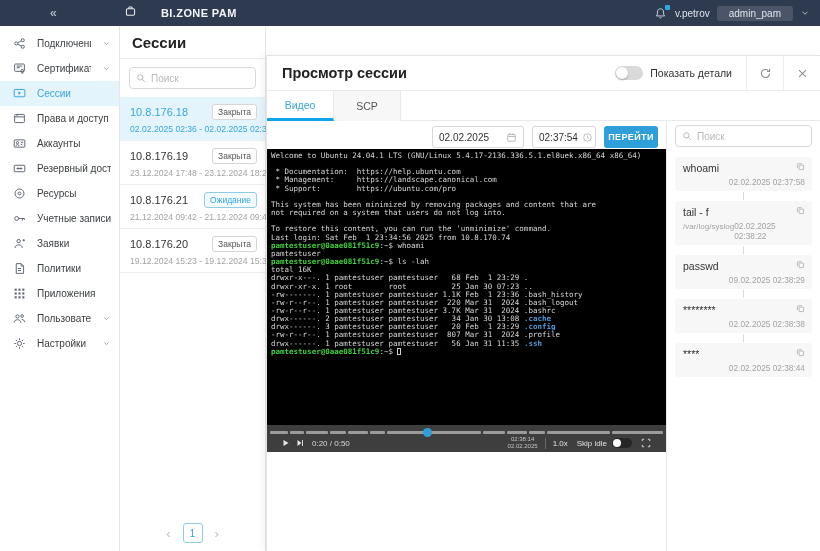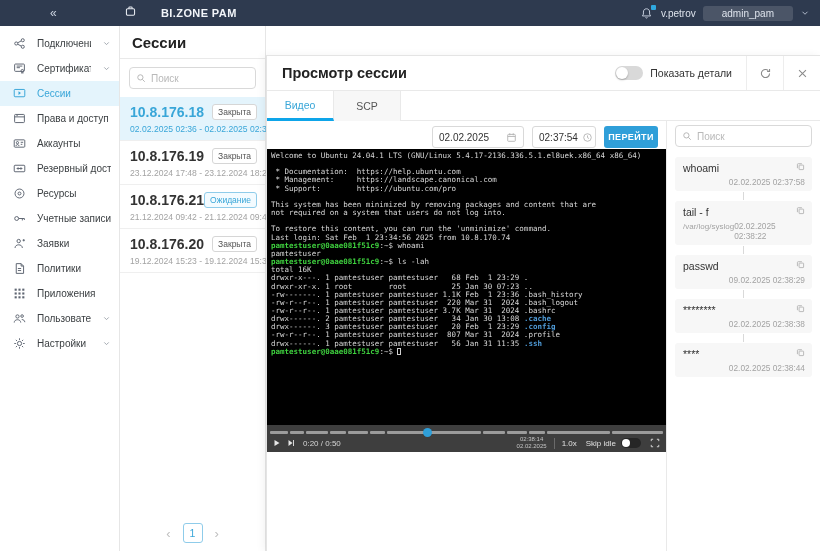--- a/index.html
+++ b/index.html
@@ -10,21 +10,21 @@
   
   .topbar { position:absolute; left:0; top:0; width:820px; height:26px; background:#2e3a4f;
             display:flex; align-items:center; color:#e8ecf2; }
   .collapse-btn { width:14px; margin-left:50px; color:#cdd5e2; font-size:12px; line-height:1; cursor:pointer; }
   .brand-group { display:flex; align-items:center; gap:24px; margin-left:60px; }
   .brand-text { font-size:11px; font-weight:bold; letter-spacing:.4px; color:#f2f5f9; }
   .top-right { margin-left:auto; display:flex; align-items:center; gap:7px; padding-right:10px; }
   .bell-wrap { position:relative; width:14px; height:14px; }
   .bell-badge { position:absolute; top:-1px; right:-2px; width:5px; height:5px; background:#2fa9e0; border-radius:1px; }
   .user-name { font-size:10px; color:#dde3ec; }
-  .role-chip { font-size:10px; background:rgba(255,255,255,.14); padding:2px 19px; border-radius:3px; color:#dde3ec; }
+  .role-chip { font-size:10px; background:rgba(255,255,255,.14); padding:2px 12px; border-radius:3px; color:#dde3ec; }
   .top-chevron { color:#aeb8c8; }
 
   
   .sidebar { position:absolute; left:0; top:26px; width:120px; height:525px; background:#fff;
              border-right:1px solid #e6e6e6; padding-top:5px; }
   .nav-item { height:25px; display:flex; align-items:center; gap:11px; padding:0 8px 0 13px;
               font-size:10px; color:#3c4043; cursor:pointer; }
   .nav-item .nav-icon { color:#5f6672; display:flex; }
   .nav-item .nav-label { flex:1; white-space:nowrap; overflow:hidden; }
   .nav-item .nav-chev { color:#9aa0a8; display:flex; }
@@ -38,21 +38,21 @@
   .sess-divider { border-bottom:1px solid #e9e9e9; }
   .sess-search { padding:8px 9px; }
   .input-box { display:flex; align-items:center; gap:5px; border:1px solid #d9d9d9; border-radius:4px;
                height:22px; padding:0 6px; background:#fff; color:#b3b3b3; }
   .input-box input { border:none; outline:none; width:100%; font-size:10px; color:#333;
                      font-family:"Liberation Sans", sans-serif; background:transparent; }
   .input-box input::placeholder { color:#b9b9b9; }
   .sess-item { padding:7px 8px 6px 10px; border-bottom:1px solid #efefef; cursor:pointer; }
   .sess-item.selected { background:#e4f4fc; }
   .sess-row1 { display:flex; align-items:center; justify-content:space-between; }
-  .sess-ip { font-size:14px; color:#333;font-weight:bold; }
+  .sess-ip { font-size:11px; color:#333; }
   .sess-item.selected .sess-ip { color:#39a6d8; }
   .badge { font-size:8.5px; padding:2px 5px; border-radius:3px; border:1px solid #d6d6d6;
            color:#555; background:#fff; white-space:nowrap; }
   .badge.waiting { border-color:#8fccea; color:#39a6d8; background:#f3fbff; }
   .sess-period { margin-top:4px; font-size:8.6px; color:#a3a3a3; white-space:nowrap; }
   .sess-item.selected .sess-period { color:#39a6d8; }
   .pager { position:absolute; left:0; bottom:8px; width:100%; display:flex; align-items:center;
            justify-content:center; gap:12px; }
   .pager-arrow { color:#c0c0c0; font-size:13px; cursor:pointer; line-height:1; }
   .pager-page { width:20px; height:20px; border:1px solid #8fccea; border-radius:3px; color:#39a6d8;
@@ -98,21 +98,21 @@
   .t-line .g { color:#3fd23f; font-weight:bold; }
   .t-line .b { color:#4f9bd8; font-weight:bold; }
   .t-cursor { display:inline-block; width:4px; height:7px; border:1px solid #cfcfcf; vertical-align:-1px; }
 
   
   .player { height:27px; background:#3e3e3e; padding-top:3px; }
   .slider { position:relative; height:8px; margin:0 3px; display:flex; align-items:center; gap:2px; }
   .seg { height:3px; background:#9b9b9b; border-radius:1px; }
   .knob-dot { position:absolute; top:50%; margin-top:-4.5px; width:9px; height:9px; border-radius:50%;
               background:#2f9fd9; cursor:pointer; }
-  .controls { height:14px; display:flex; align-items:center; padding:0 6px; color:#e0e0e0; font-size:8px; }
+  .controls { height:14px; display:flex; align-items:center; padding:0 15px; color:#e0e0e0; font-size:8px; }
   .ctl-icon { display:flex; color:#e6e6e6; cursor:pointer; margin-right:6px; }
   .elapsed { margin-left:2px; color:#d6d6d6; }
   .ctl-right { margin-left:auto; display:flex; align-items:center; }
   .pos-block { display:flex; flex-direction:column; align-items:center; font-size:6px; line-height:7px; color:#c4c4c4; }
   .vsep { width:1px; height:11px; background:#6a6a6a; margin:0 7px; }
   .speed { color:#e0e0e0; }
   .skip-label { margin:0 5px 0 9px; color:#e0e0e0; }
   .mini-switch { width:20px; height:10px; border-radius:5px; background:#262626; position:relative; cursor:pointer; }
   .mini-switch .knob { position:absolute; top:1px; left:1px; width:8px; height:8px; border-radius:50%; background:#fff; }
   .fs-icon { margin-left:9px; display:flex; color:#dcdcdc; cursor:pointer; }

